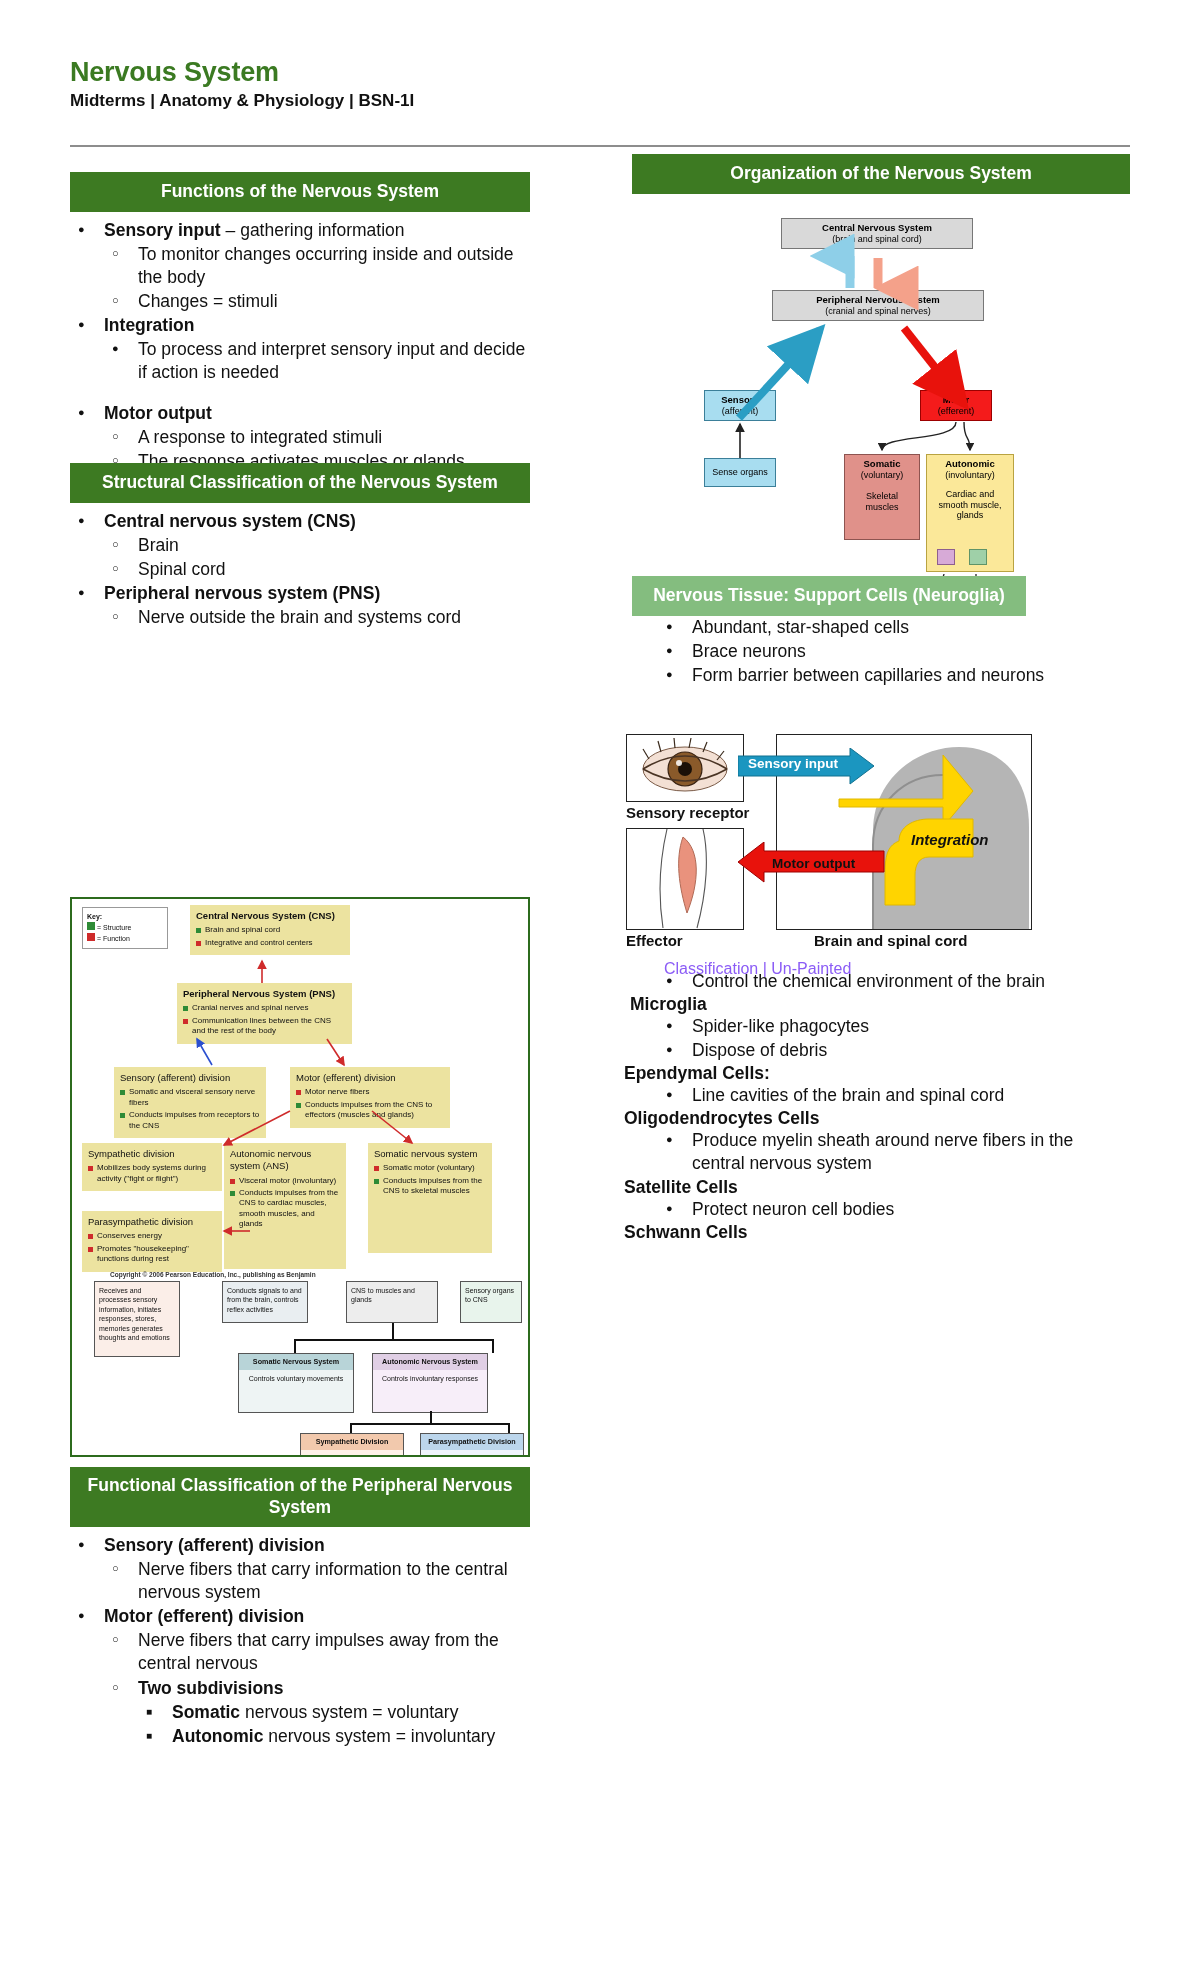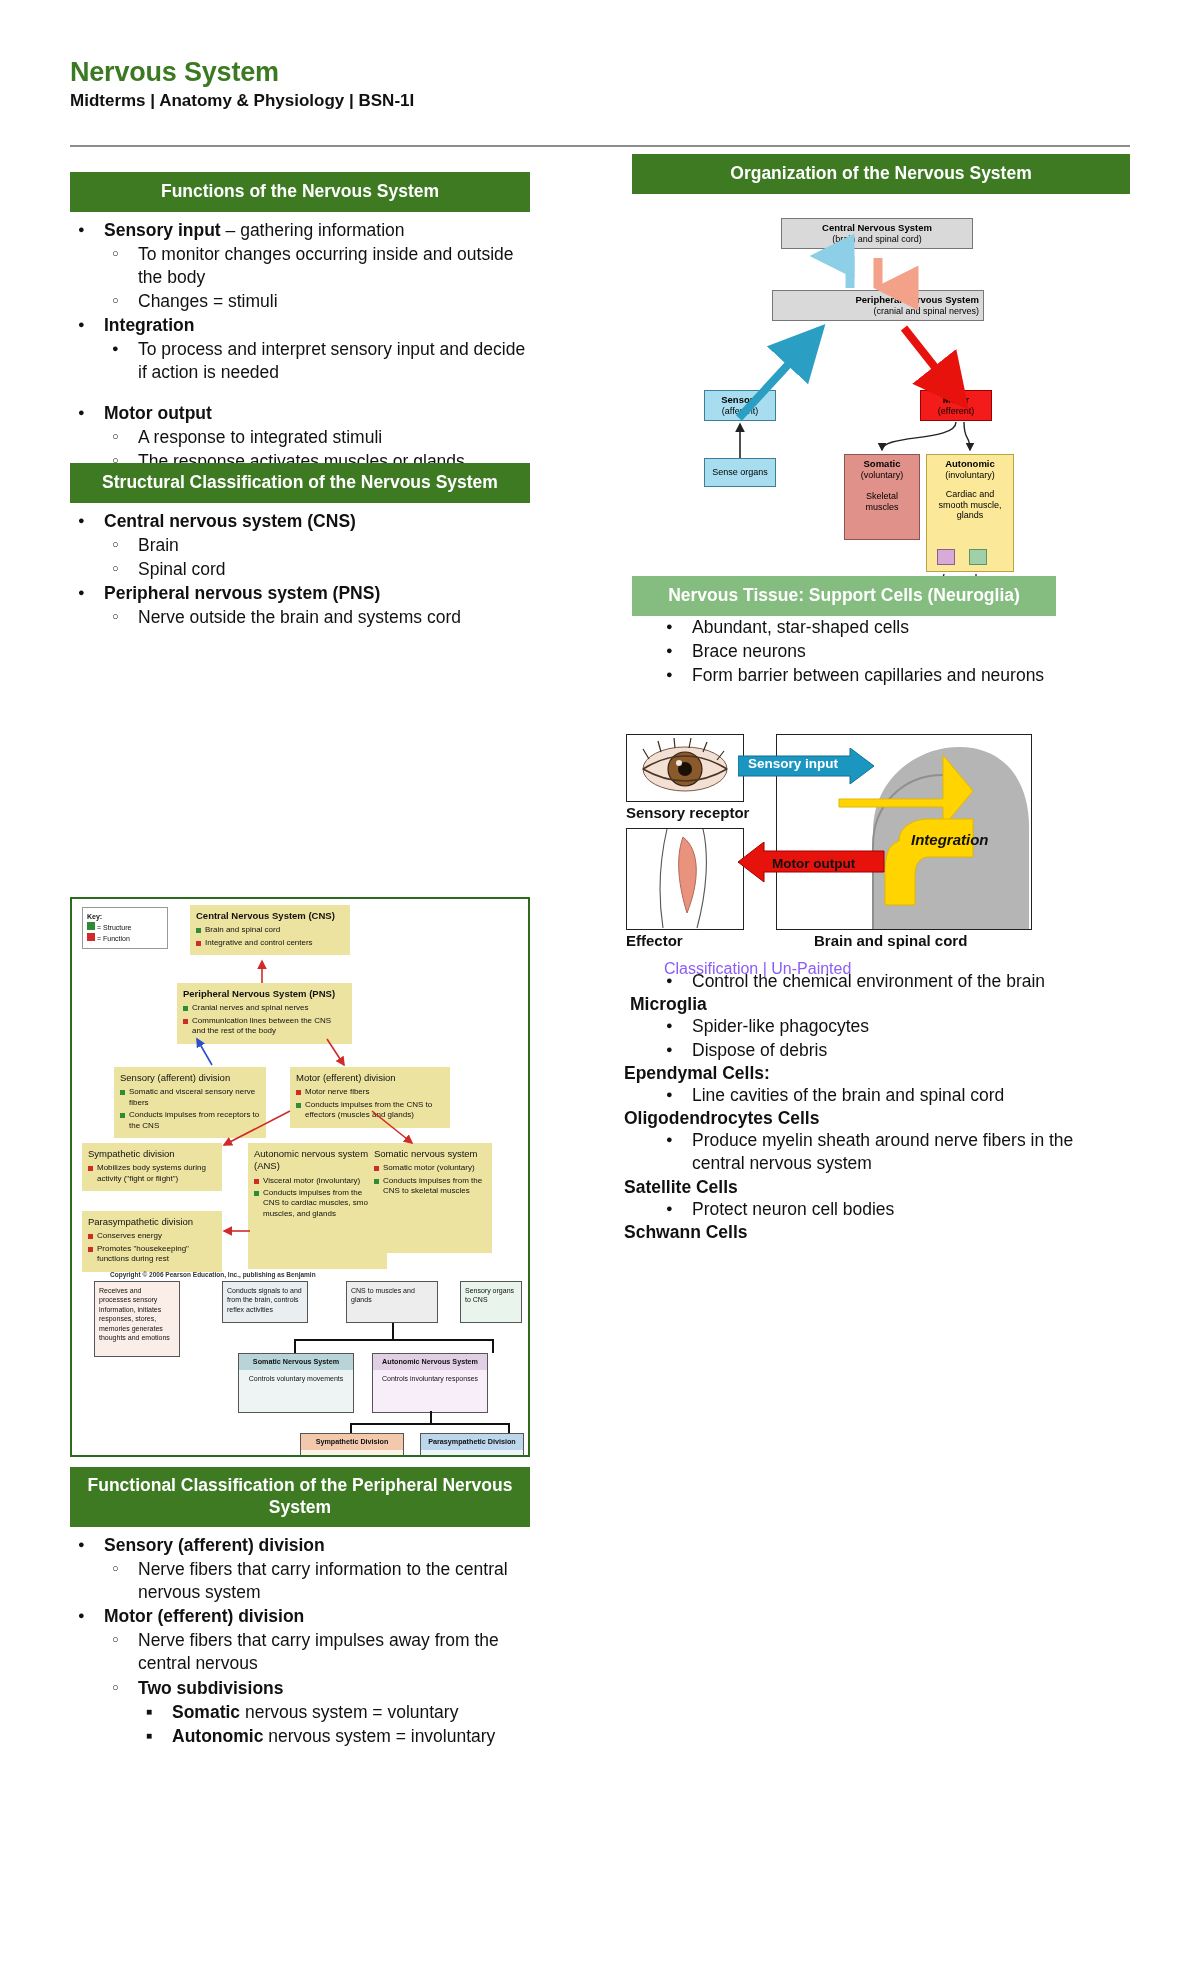--- a/index.html
+++ b/index.html
@@ -181,21 +181,21 @@
           <div class="hd">Sympathetic division</div>
           <div class="ln">Mobilizes body systems during activity ("fight or flight")</div>
         </div>
 
         <div class="nodeY" style="left:10px; top:312px; width:140px;">
           <div class="hd">Parasympathetic division</div>
           <div class="ln">Conserves energy</div>
           <div class="ln">Promotes "housekeeping" functions during rest</div>
         </div>
 
-        <div class="nodeY" style="left:176px; top:244px; width:139px; height:126px;">
+        <div class="nodeY" style="left:152px; top:244px; width:122px; height:126px;">
           <div class="hd">Autonomic nervous system (ANS)</div>
           <div class="ln">Visceral motor (involuntary)</div>
           <div class="ln g">Conducts impulses from the CNS to cardiac muscles, smooth muscles, and glands</div>
         </div>
 
         <div class="nodeY" style="left:296px; top:244px; width:124px; height:110px;">
           <div class="hd">Somatic nervous system</div>
           <div class="ln">Somatic motor (voluntary)</div>
           <div class="ln g">Conducts impulses from the CNS to skeletal muscles</div>
         </div>
@@ -274,21 +274,21 @@
       <div class="band">Organization of the Nervous System</div>
     </div>
 
     <div class="fc" style="position:absolute; left:40px; top:206px;">
 
       <div class="bx" style="left:117px; top:0; width:192px;">
         <div class="t">Central Nervous System</div>
         <div class="s">(brain and spinal cord)</div>
       </div>
 
-      <div class="bx" style="left:108px; top:72px; width:212px;text-align:right;">
+      <div class="bx" style="left:108px; top:72px; width:212px;">
         <div class="t">Peripheral Nervous System</div>
         <div class="s">(cranial and spinal nerves)</div>
       </div>
 
       <div class="bx blue" style="left:40px; top:172px; width:72px;">
         <div class="t">Sensory</div>
         <div class="s">(afferent)</div>
       </div>
 
       <div class="bx red" style="left:256px; top:172px; width:72px;">
@@ -345,21 +345,21 @@
         <line x1="75" y1="200" x2="156" y2="112" stroke="#2b9ec4" stroke-width="8" marker-end="url(#mBlue)"></line>
         <line x1="240" y1="110" x2="300" y2="186" stroke="#e8120c" stroke-width="8" marker-end="url(#mRed)"></line>
         <line x1="76" y1="240" x2="76" y2="206" stroke="#222" stroke-width="1.6" marker-end="url(#mBlk)"></line>
         <path d="M292,204 C292,224 218,216 218,232" stroke="#222" stroke-width="1.4" fill="none" marker-end="url(#mBlk)"></path>
         <path d="M300,204 C300,224 306,216 306,232" stroke="#222" stroke-width="1.4" fill="none" marker-end="url(#mBlk)"></path>
         <path d="M280,356 C280,368 232,362 232,370" stroke="#222" stroke-width="1.3" fill="none" marker-end="url(#mBlk)"></path>
         <path d="M312,356 L312,370" stroke="#222" stroke-width="1.3" fill="none" marker-end="url(#mBlk)"></path>
       </svg>
     </div>
 
-    <div style="position:absolute; left:8px; top:576px; width:424px;">
+    <div style="position:absolute; left:8px; top:576px; width:394px;">
       <div class="band light">Nervous Tissue: Support Cells (Neuroglia)</div>
     </div>
 
     <div style="position:absolute; left:0; top:616px; width:500px;">
       <div class="li b-disc indent1"><span>Abundant, star-shaped cells</span></div>
       <div class="li b-disc indent1"><span>Brace neurons</span></div>
       <div class="li b-disc indent1"><span>Form barrier between capillaries and neurons</span></div>
     </div>
 
     <div class="reflex" style="position:absolute; left:2px; top:728px; width:406px; height:230px;">

